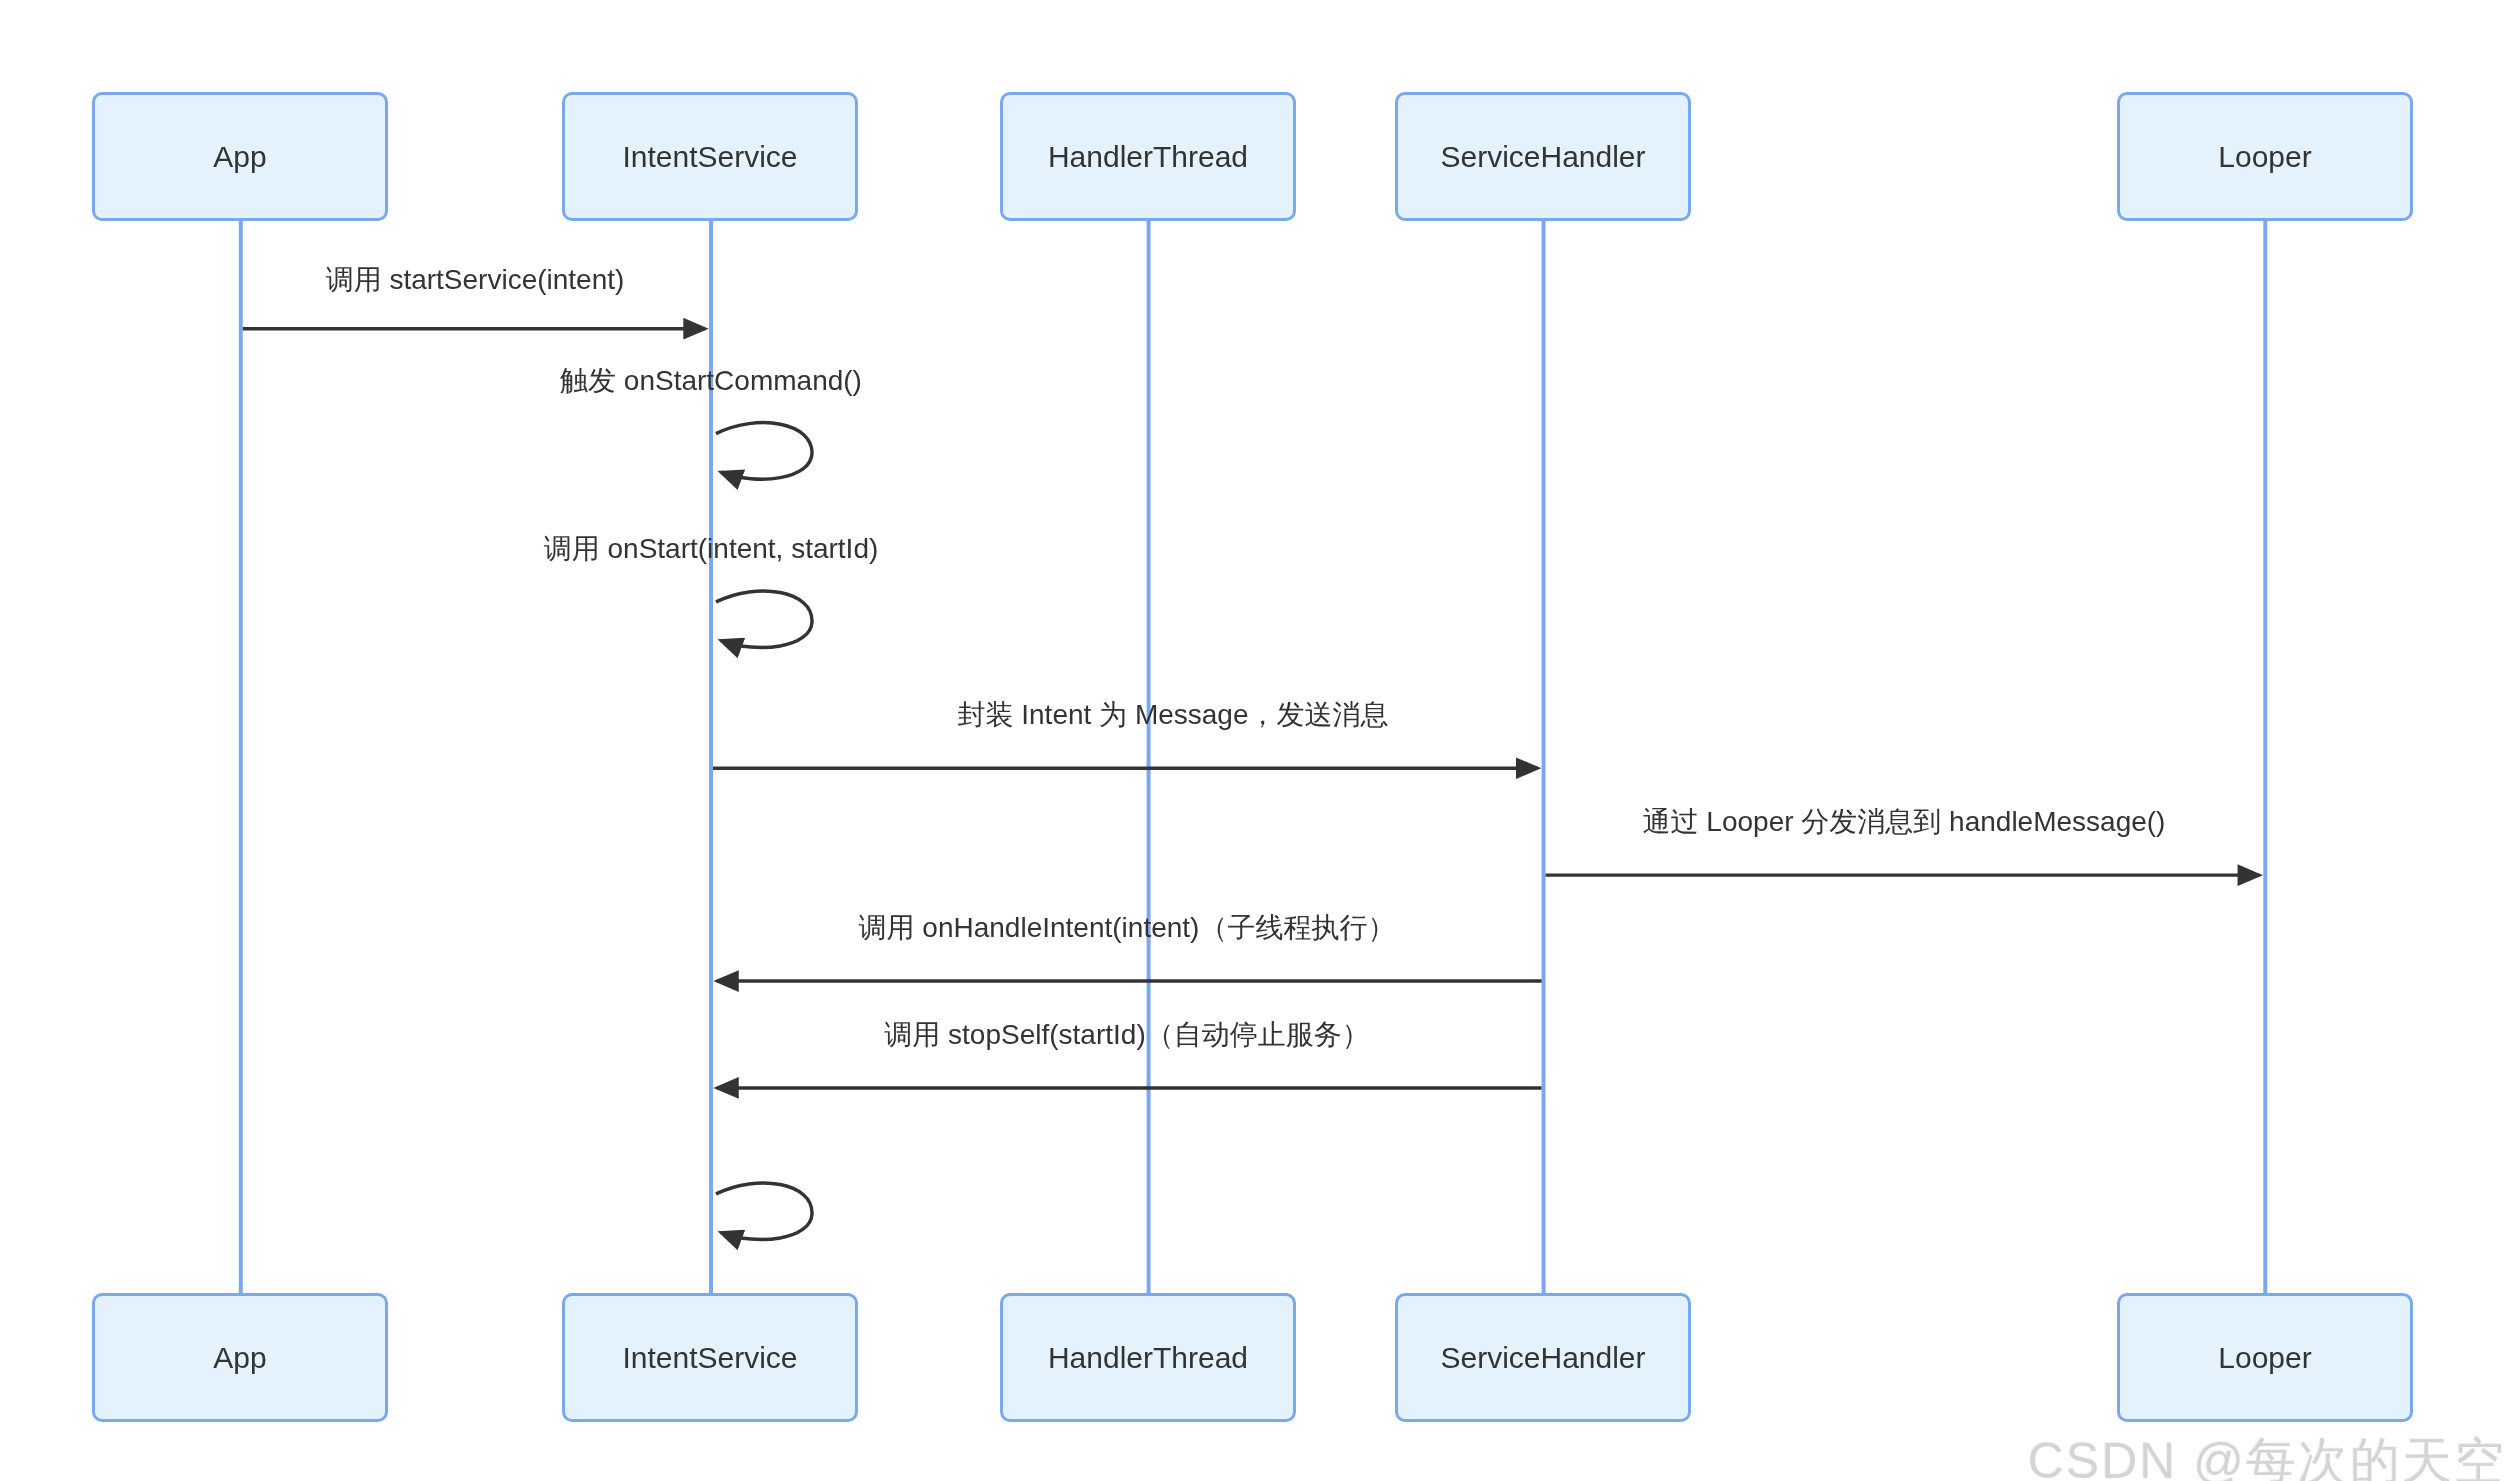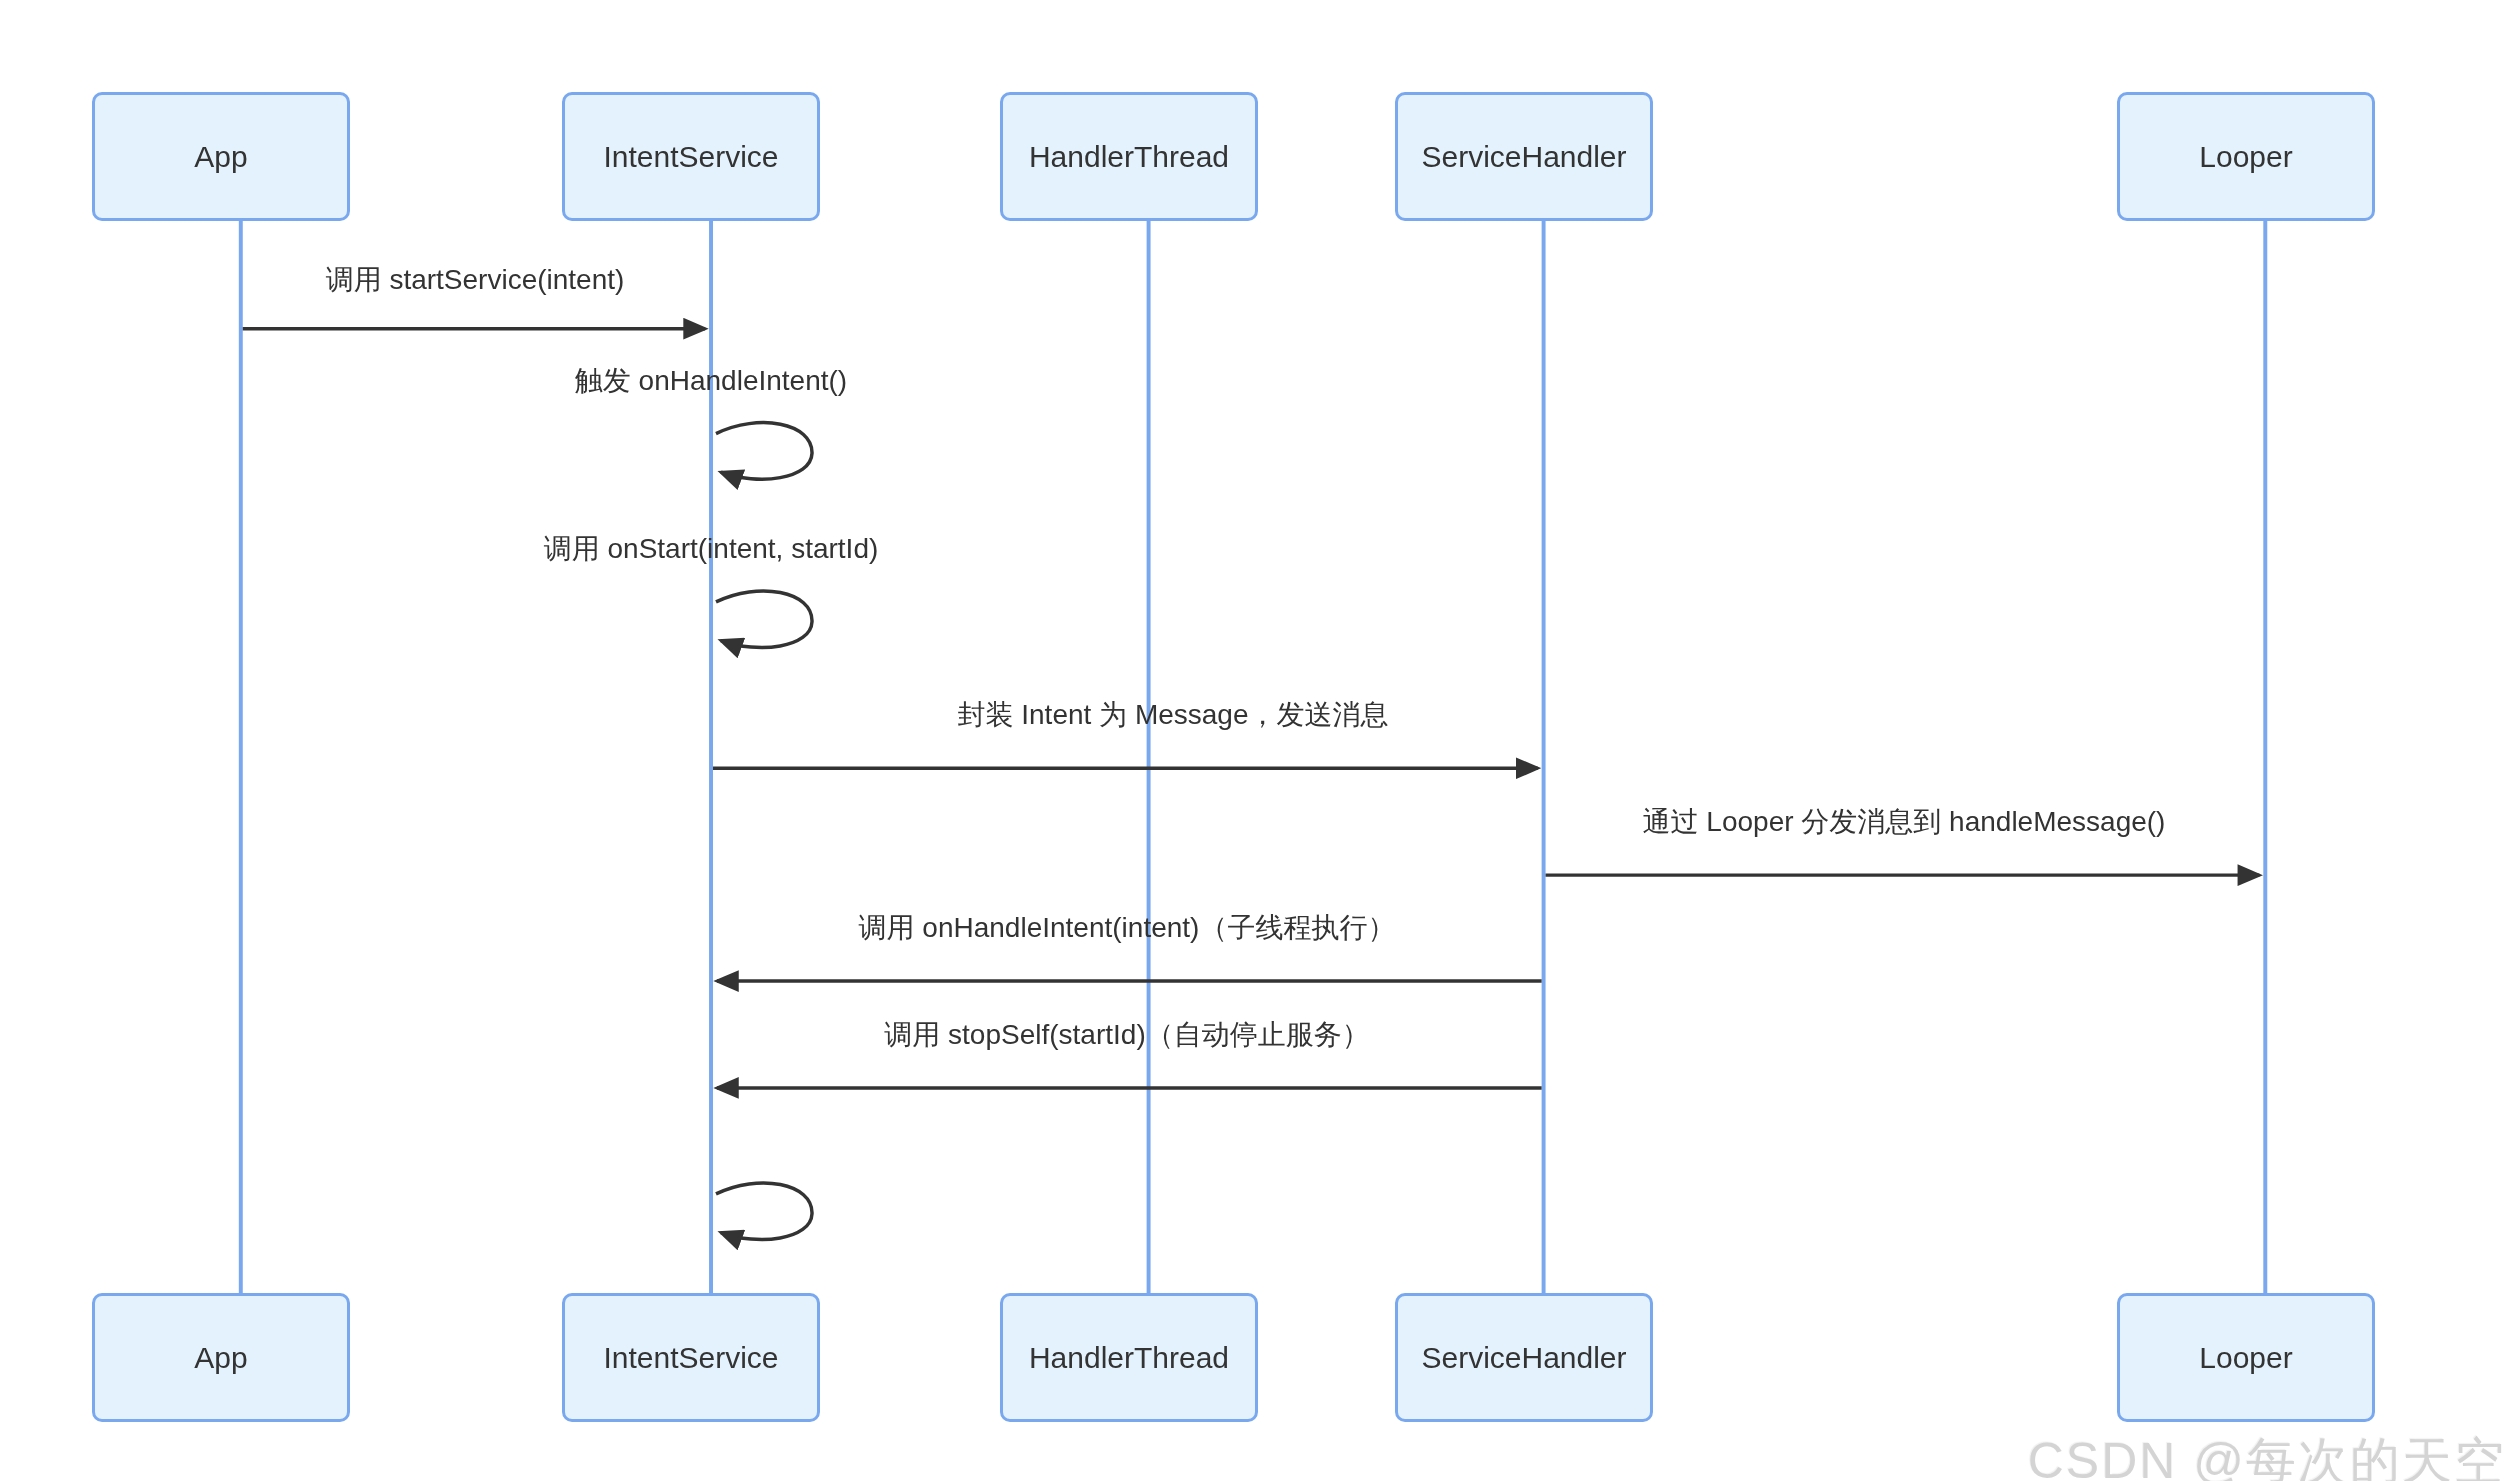--- a/index.html
+++ b/index.html
@@ -12,21 +12,21 @@
   }
   html,body{margin:0;padding:0;background:#ffffff;}
   .canvas{
     position:relative;width:2514px;height:1481px;background:#ffffff;overflow:hidden;
     font-family:"Liberation Sans","DejaVu Sans",sans-serif;
   }
   .wires{position:absolute;left:0;top:0;width:2514px;height:1481px;}
   .lifeline{stroke:var(--lifeline);stroke-width:4;}
   .msg-line{stroke:var(--line);stroke-width:3.5;fill:none;}
   .actor-box{
-    position:absolute;width:258px;height:129px;box-sizing:border-box;
+    position:absolute;width:296px;height:129px;box-sizing:border-box;
     background:var(--box-fill);border:3px solid var(--box-border);border-radius:10px;
     display:flex;align-items:center;justify-content:center;
     font-size:30px;color:var(--text);
   }
   .msg-label{
     position:absolute;transform:translateX(-50%);white-space:nowrap;
     font-size:28px;color:var(--text);line-height:1.2;
   }
   .watermark{
     position:absolute;right:8px;top:1392px;white-space:nowrap;
@@ -57,21 +57,21 @@
     <path class="msg-line" d="M 723 438 C 766 417, 821 427, 820 458 C 819 484, 766 491, 728 477" marker-end="url(#arrow)"></path>
     <path class="msg-line" d="M 723 608 C 766 587, 821 597, 820 628 C 819 654, 766 661, 728 647" marker-end="url(#arrow)"></path>
     <line class="msg-line" x1="720" y1="776" x2="1553" y2="776" marker-end="url(#arrow)"></line>
     <line class="msg-line" x1="1561" y1="884" x2="2282" y2="884" marker-end="url(#arrow)"></line>
     <line class="msg-line" x1="1557" y1="991" x2="724" y2="991" marker-end="url(#arrow)"></line>
     <line class="msg-line" x1="1557" y1="1099" x2="724" y2="1099" marker-end="url(#arrow)"></line>
     <path class="msg-line" d="M 723 1206 C 766 1185, 821 1195, 820 1226 C 819 1252, 766 1259, 728 1245" marker-end="url(#arrow)"></path>
   </svg>
 
   <div class="msg-label" style="left:475px;top:263px;">调用 startService(intent)</div>
-  <div class="msg-label" style="left:711px;top:364px;">触发 onHandleIntent()</div>
+  <div class="msg-label" style="left:711px;top:364px;">触发 onStartCommand()</div>
   <div class="msg-label" style="left:711px;top:532px;text-align:center;">调用 onStart(intent, startId)</div>
   <div class="msg-label" style="left:1127px;top:698px;margin-left:46px;">封装 Intent 为 Message，发送消息</div>
   <div class="msg-label" style="left:1904px;top:805px;">通过 Looper 分发消息到 handleMessage()</div>
   <div class="msg-label" style="left:1127px;top:911px;text-align:right;">调用 onHandleIntent(intent)（子线程执行）</div>
   <div class="msg-label" style="left:1127px;top:1018px;">调用 stopSelf(startId)（自动停止服务）</div>
 
   <div class="actor-box" style="left:92px;top:92px;">App</div>
   <div class="actor-box" style="left:562px;top:92px;">IntentService</div>
   <div class="actor-box" style="left:1000px;top:92px;">HandlerThread</div>
   <div class="actor-box" style="left:1395px;top:92px;">ServiceHandler</div>

